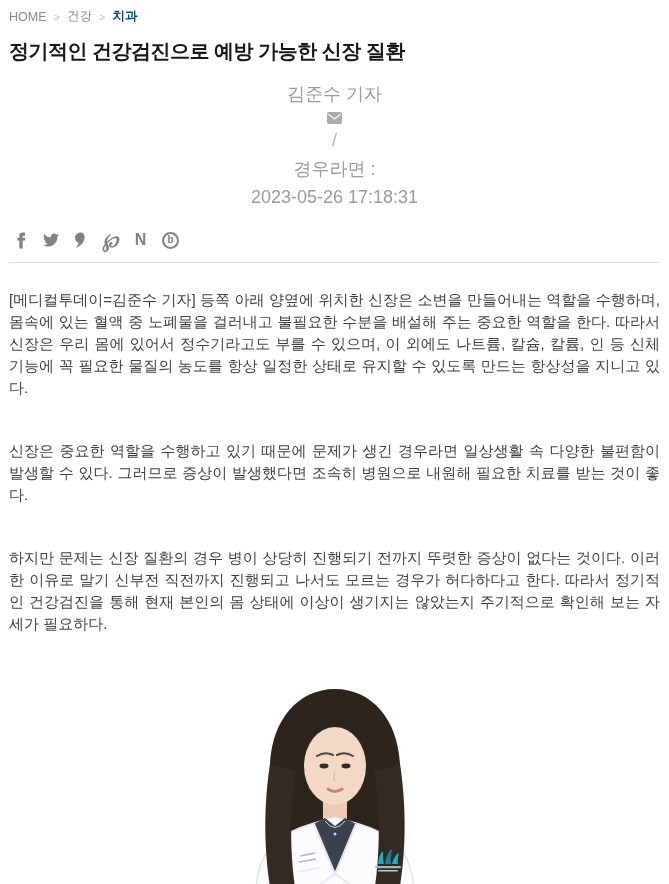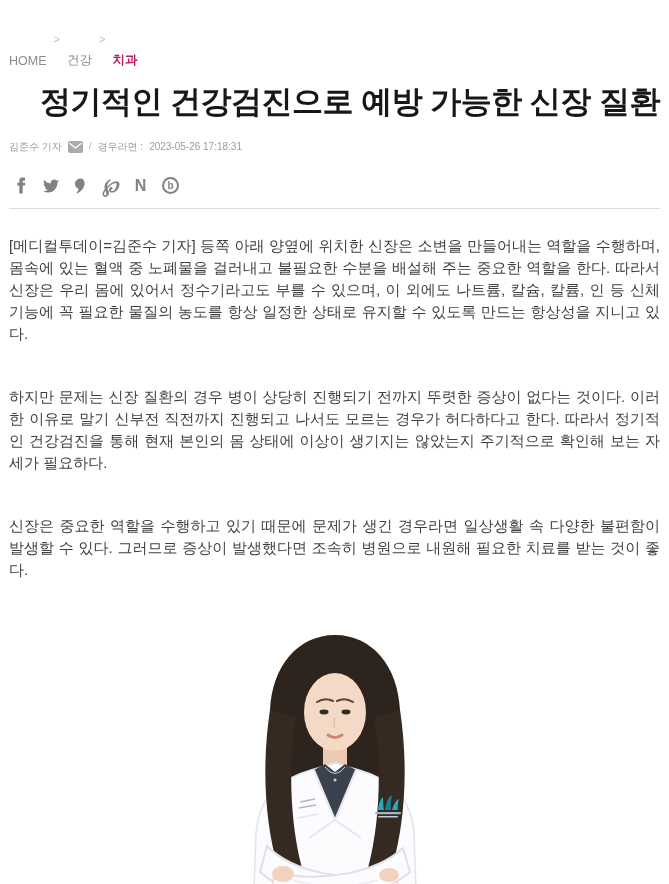--- a/index.html
+++ b/index.html
@@ -5,33 +5,33 @@
   html,body{margin:0;padding:0;background:#fff;}
   body{
     width:669px;min-height:884px;
     font-family:"Liberation Sans","DejaVu Sans",sans-serif;
     color:#3f3f3f;
   }
   .page{box-sizing:border-box;width:669px;padding:6px 9px 0 9px;}
 
   
   .breadcrumb{display:flex;align-items:center;gap:7px;font-size:12.5px;color:#8a8a8a;padding:2px 0 10px 0;}
-  .breadcrumb .crumb{color:#8a8a8a;text-decoration:none;cursor:pointer;margin-top:44px;}
-  .breadcrumb .crumb.current{color:#be185d;font-weight:bold;}
+  .breadcrumb .crumb{color:#8a8a8a;text-decoration:none;cursor:pointer;}
+  .breadcrumb .crumb.current{color:#0c4a6e;font-weight:bold;}
   .breadcrumb .sep{color:#c0c0c0;font-size:11px;}
 
   
   h1.title{
     margin:4px 0 18px 0;
-    font-size:31px;line-height:1.25;font-weight:700;
-    color:#171717;letter-spacing:-0.5px;text-align:right;
+    font-size:20px;line-height:1.25;font-weight:700;
+    color:#171717;letter-spacing:-0.5px;
   }
 
   
-  .byline{display:flex;align-items:center;gap:6px;font-size:10px;color:#9b9b9b;margin-bottom:21px;}
+  .byline{display:flex;align-items:center;gap:6px;font-size:18px;color:#9b9b9b;margin-bottom:21px;flex-direction:column;}
   .byline .mail{display:inline-flex;align-items:center;cursor:pointer;}
   .byline .slash{color:#b5b5b5;}
 
   
   .share-row{display:flex;align-items:center;gap:9px;margin:0 0 11px 1px;height:22px;}
   .share-btn{width:21px;height:21px;display:flex;align-items:center;justify-content:center;color:#828282;cursor:pointer;}
   .share-btn svg{display:block;fill:currentColor;}
   .glyph-p{font-family:"Liberation Serif","DejaVu Serif",serif;font-style:italic;font-weight:bold;font-size:19px;line-height:1;}
   .glyph-n{font-weight:800;font-size:16px;line-height:1;}
   .band-ring{width:13px;height:13px;border:2px solid currentColor;border-radius:50%;display:flex;align-items:center;justify-content:center;font-size:10px;font-weight:bold;line-height:1;}
@@ -100,22 +100,22 @@
     </span>
     <span class="share-btn">
       <span class="band-ring">b</span>
     </span>
   </div>
 
   <hr class="rule">
 
   <div class="article-body">
     <p>[메디컬투데이=김준수 기자] 등쪽 아래 양옆에 위치한 신장은 소변을 만들어내는 역할을 수행하며, 몸속에 있는 혈액 중 노폐물을 걸러내고 불필요한 수분을 배설해 주는 중요한 역할을 한다. 따라서 신장은 우리 몸에 있어서 정수기라고도 부를 수 있으며, 이 외에도 나트륨, 칼슘, 칼륨, 인 등 신체 기능에 꼭 필요한 물질의 농도를 항상 일정한 상태로 유지할 수 있도록 만드는 항상성을 지니고 있다.</p>
+    <p>신장은 중요한 역할을 수행하고 있기 때문에 문제가 생긴 경우라면 일상생활 속 다양한 불편함이 발생할 수 있다. 그러므로 증상이 발생했다면 조속히 병원으로 내원해 필요한 치료를 받는 것이 좋다.</p>
     <p>하지만 문제는 신장 질환의 경우 병이 상당히 진행되기 전까지 뚜렷한 증상이 없다는 것이다. 이러한 이유로 말기 신부전 직전까지 진행되고 나서도 모르는 경우가 허다하다고 한다. 따라서 정기적인 건강검진을 통해 현재 본인의 몸 상태에 이상이 생기지는 않았는지 주기적으로 확인해 보는 자세가 필요하다.</p>
-    <p>신장은 중요한 역할을 수행하고 있기 때문에 문제가 생긴 경우라면 일상생활 속 다양한 불편함이 발생할 수 있다. 그러므로 증상이 발생했다면 조속히 병원으로 내원해 필요한 치료를 받는 것이 좋다.</p>
 
     <figure class="photo-figure">
       <div class="photo">
 
         <svg width="276" height="295" viewBox="0 0 276 295" aria-hidden="true">
           <rect x="0" y="0" width="276" height="295" fill="#ffffff"></rect>
 
           <path fill="#2d241d" d="M138 13 C101 13 75 44 73 88 C71 132 80 168 71 211 C67 233 86 247 104 241 L172 241 C192 247 209 231 205 209 C196 167 205 131 203 88 C201 44 175 13 138 13 Z"></path>
 
           <rect x="126" y="118" width="24" height="34" fill="#eccab4"></rect>

